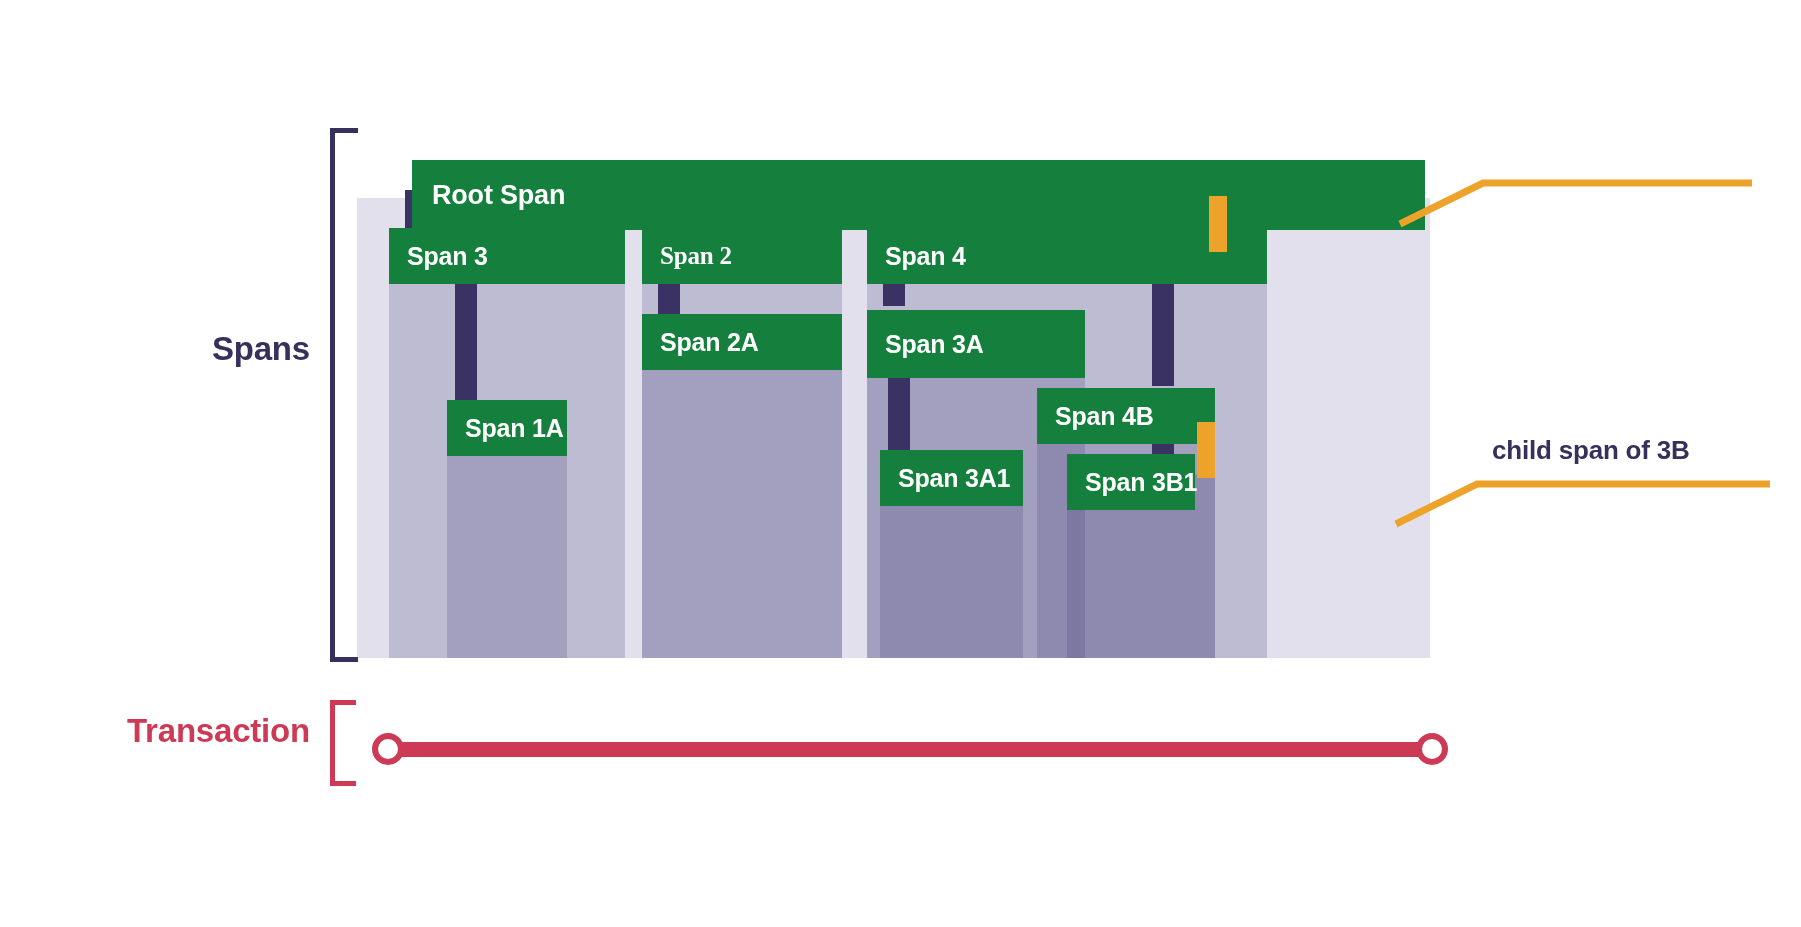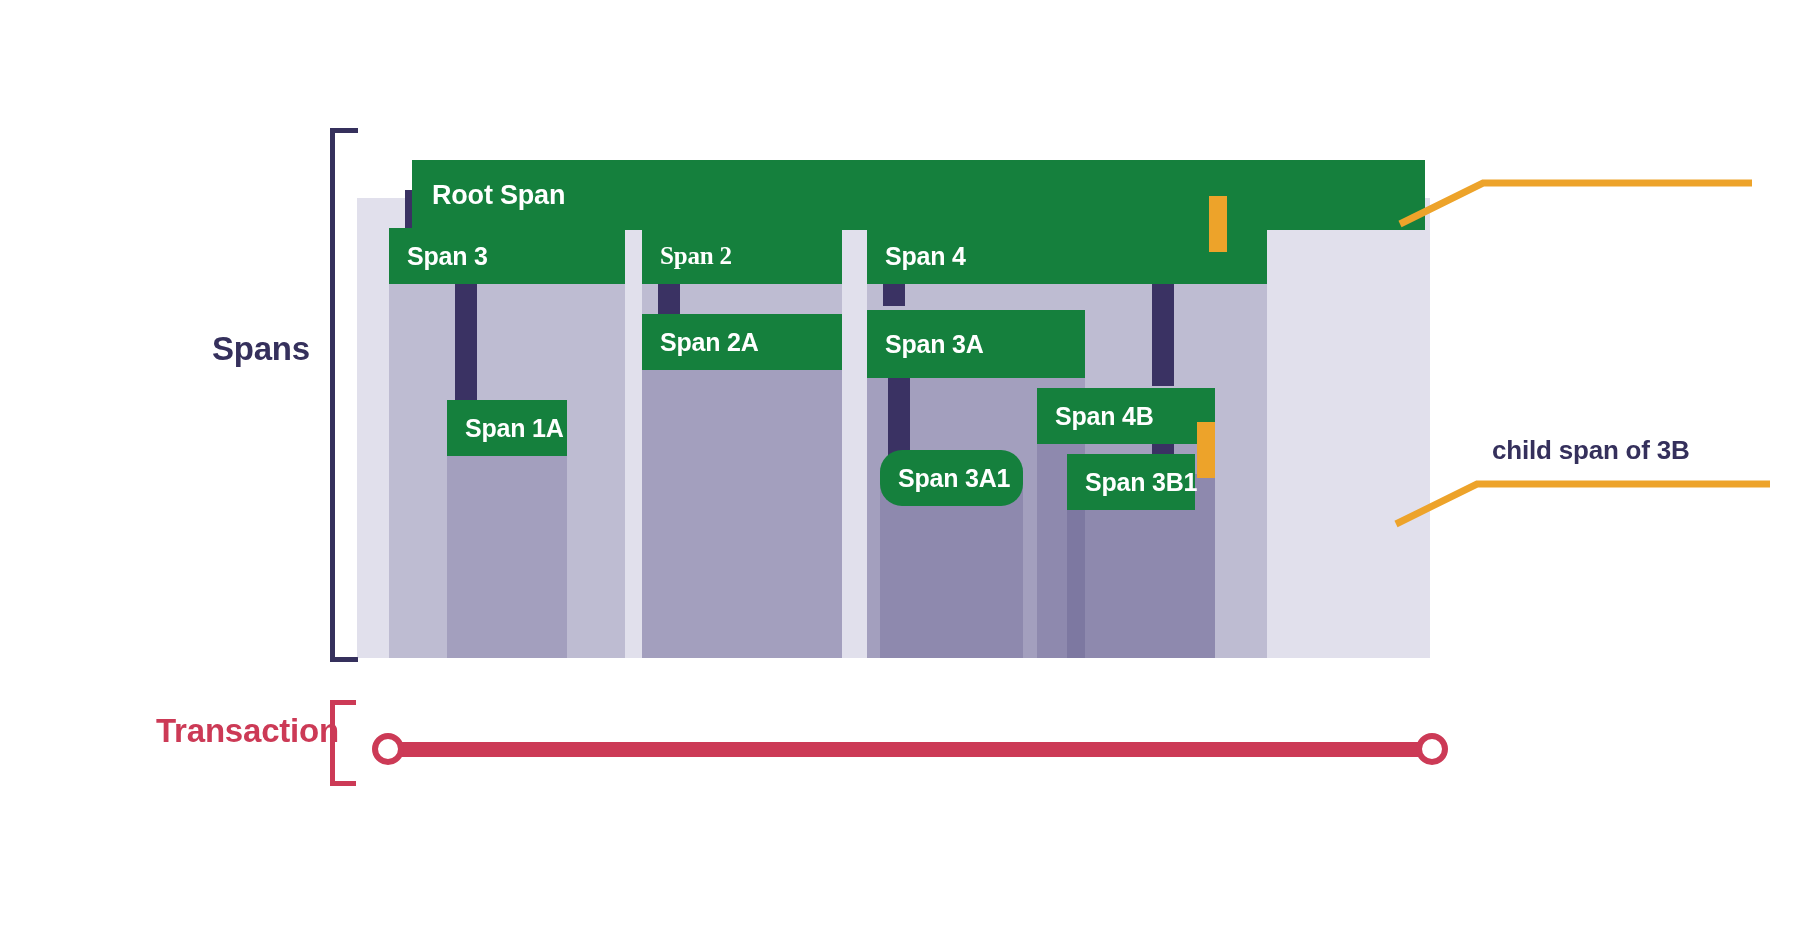--- a/index.html
+++ b/index.html
@@ -40,21 +40,20 @@
     font-size: 33px;
     color: #35305c;
   }
   #transaction-label {
     left: 0px;
     top: 712px;
     width: 310px;
     text-align: right;
     font-size: 33px;
     color: #cc3a56;
-    padding-left: 29px;
   }
 
   
   .bracket {
     position: absolute;
     box-sizing: border-box;
     border-style: solid;
     border-right: none;
   }
   #spans-bracket {
@@ -218,21 +217,21 @@
     <div class="span-body" style="left:455px; top:130px; width:400px; height:400px;"></div>
     <div class="connector" style="left:471px; top:62px; height:78px;"></div>
     <div class="span-bar" style="left:455px; top:68px; width:400px; height:56px;">Span 4</div>
 
     <div class="span-body" style="left:455px; top:190px; width:218px; height:340px;"></div>
     <div class="connector" style="left:471px; top:118px; height:60px;"></div>
     <div class="span-bar" style="left:455px; top:150px; width:218px; height:68px;">Span 3A</div>
 
     <div class="span-body" style="left:468px; top:340px; width:143px; height:190px;"></div>
     <div class="connector" style="left:476px; top:200px; height:148px;"></div>
-    <div class="span-bar" style="left:468px; top:290px; width:143px; height:56px;border-radius:22px;">Span 3A1</div>
+    <div class="span-bar" style="left:468px; top:290px; width:143px; height:56px;">Span 3A1</div>
 
     <div class="span-body" style="left:625px; top:286px; width:178px; height:244px;"></div>
     <div class="connector" style="left:740px; top:118px; height:140px;"></div>
     <div class="span-bar" style="left:625px; top:228px; width:178px; height:56px;">Span 4B</div>
 
     <div class="span-body" style="left:655px; top:346px; width:148px; height:184px;"></div>
     <div class="connector" style="left:740px; top:278px; height:62px;"></div>
     <div class="span-bar" style="left:655px; top:294px; width:128px; height:56px;">Span 3B1</div>
 
     <div class="marker" style="left:797px; top:68px; width:18px; height:56px;"></div>

